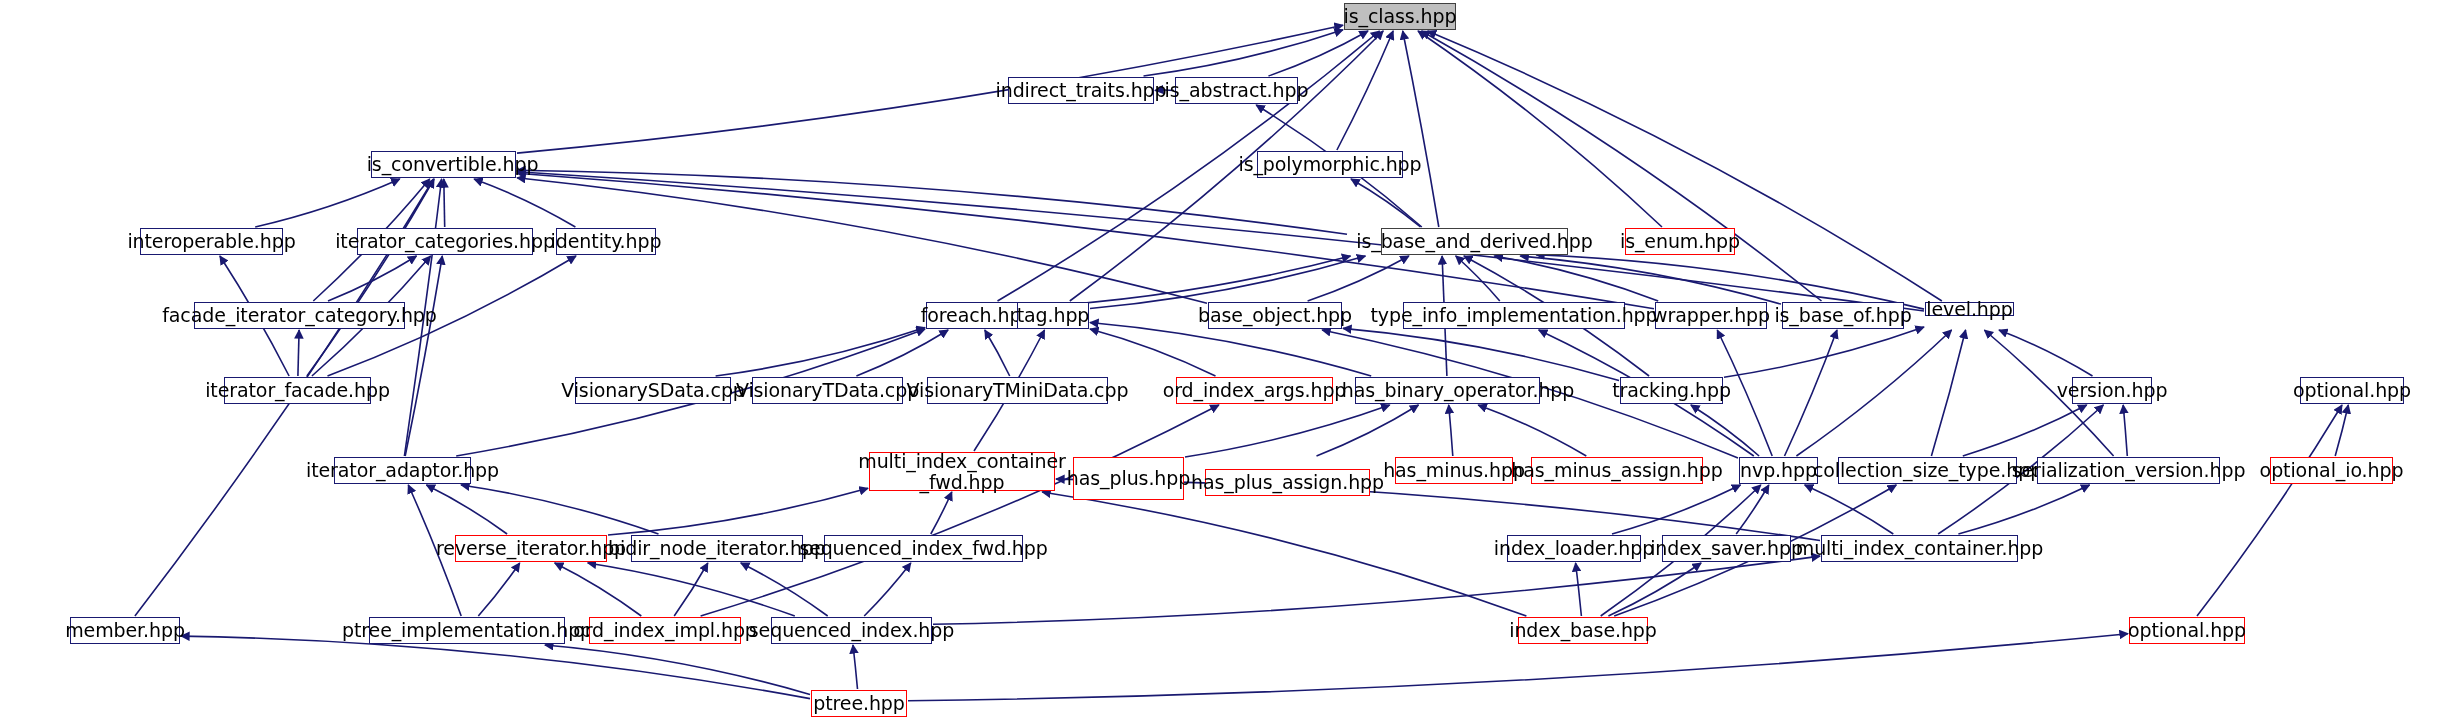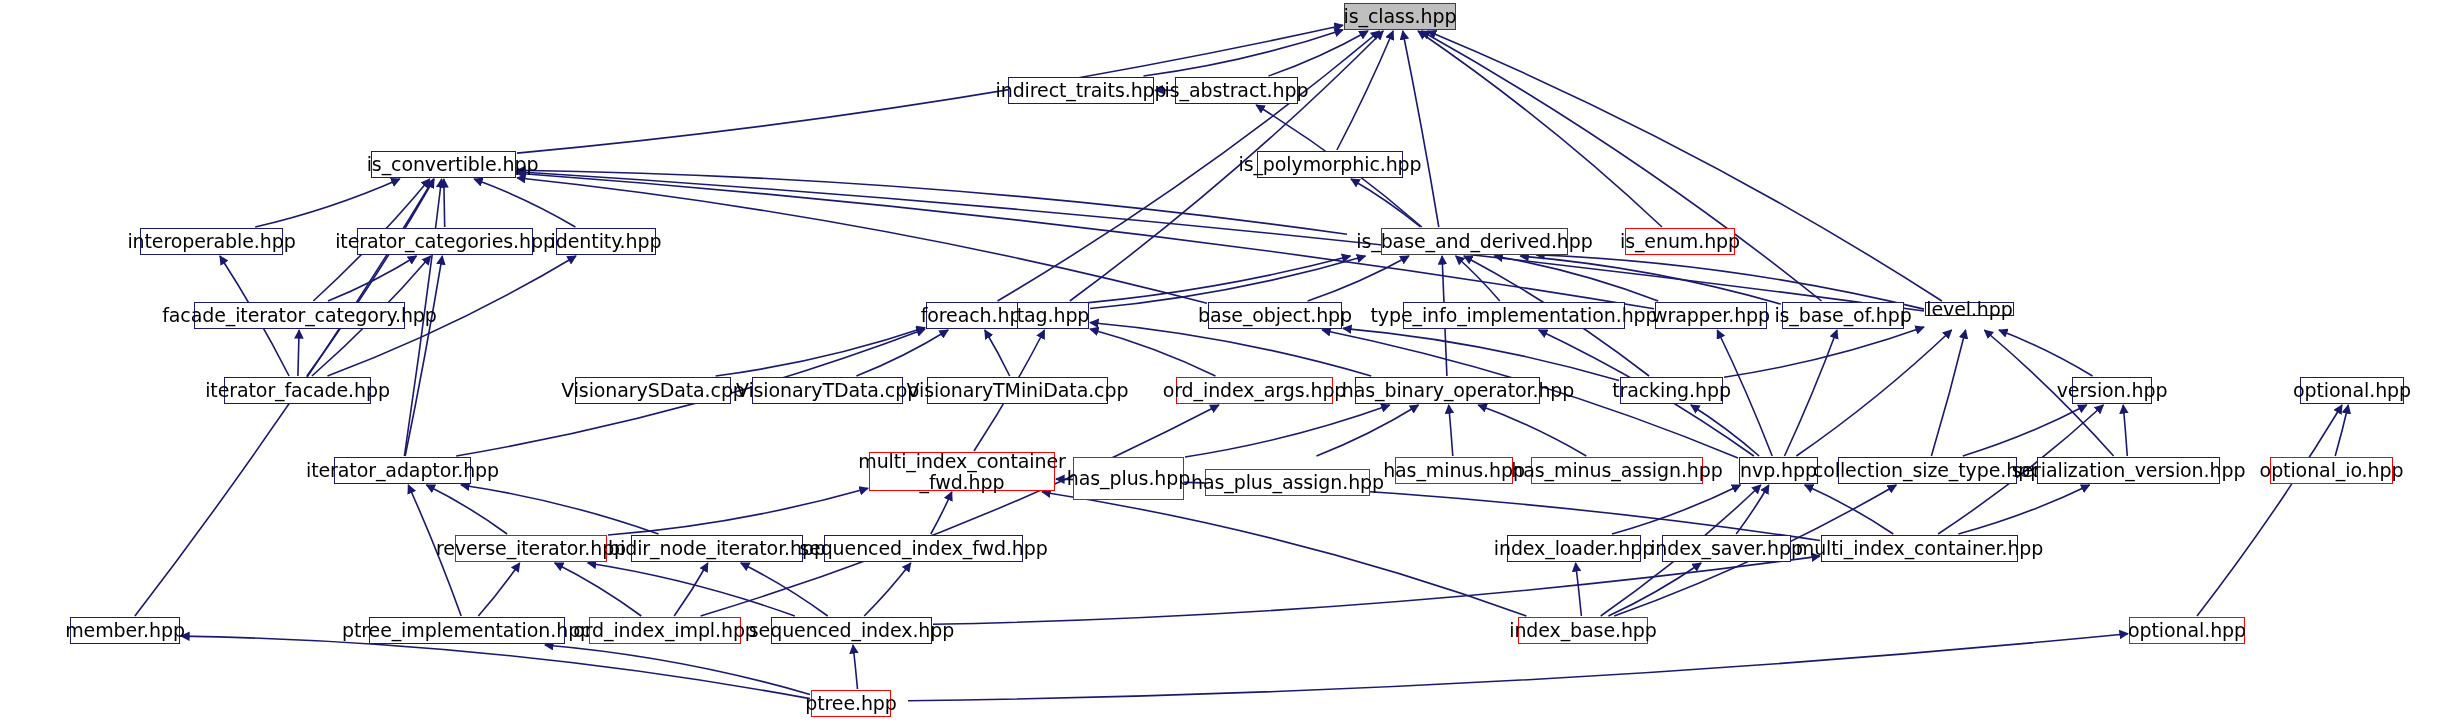--- a/index.html
+++ b/index.html
@@ -200,15 +200,15 @@
       <div class="node" style="left: 824px; top: 535px; width: 199px; height: 27px;">sequenced_index_fwd.hpp</div>
       <div class="node" style="left: 1507px; top: 535px; width: 134px; height: 27px;">index_loader.hpp</div>
       <div class="node" style="left: 1662px; top: 535px; width: 129px; height: 27px;">index_saver.hpp</div>
       <div class="node" style="left: 1821px; top: 535px; width: 197px; height: 27px;">multi_index_container.hpp</div>
       <div class="node" style="left: 70px; top: 617px; width: 110px; height: 27px;">member.hpp</div>
       <div class="node" style="left: 369px; top: 617px; width: 196px; height: 27px;">ptree_implementation.hpp</div>
       <div class="node red" style="left: 589px; top: 617px; width: 152px; height: 27px;">ord_index_impl.hpp</div>
       <div class="node" style="left: 771px; top: 617px; width: 161px; height: 27px;">sequenced_index.hpp</div>
       <div class="node red" style="left: 1518px; top: 617px; width: 130px; height: 27px;">index_base.hpp</div>
       <div class="node red" style="left: 2129px; top: 617px; width: 116px; height: 27px;">optional.hpp</div>
-      <div class="node red" style="left: 811px; top: 690px; width: 80px; height: 27px;">ptree.hpp</div>
+      <div class="node red" style="left: 811px; top: 690px; width: 96px; height: 27px;">ptree.hpp</div>
     </div>
 </div>
 
 </body></html>

